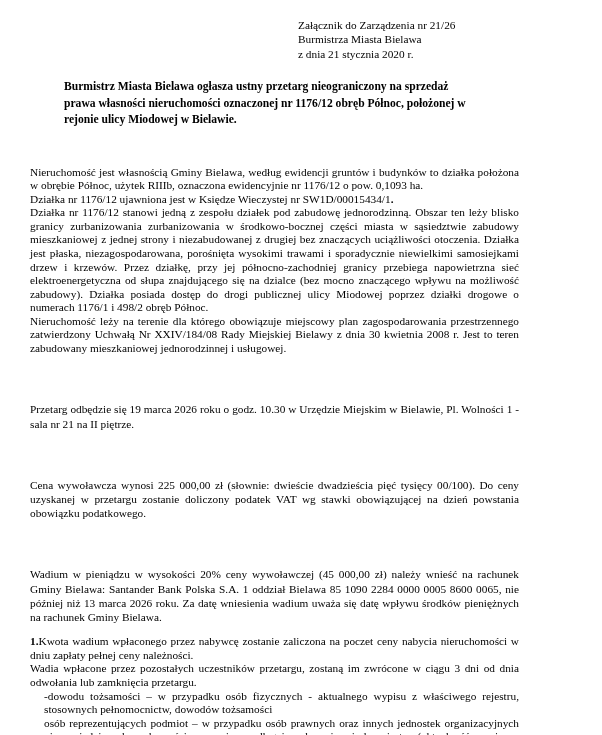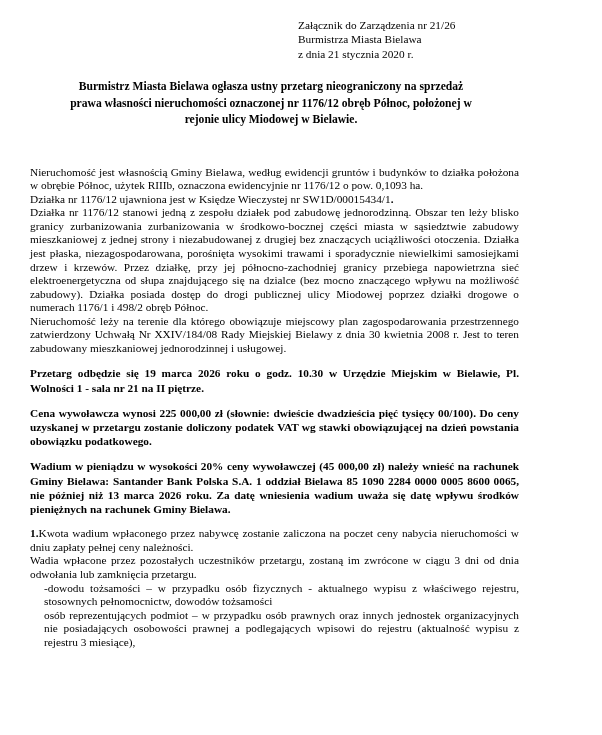--- a/index.html
+++ b/index.html
@@ -25,44 +25,45 @@
   }
   .header-block {
     margin-left: 268px;
     margin-bottom: 18px;
   }
   .header-block div {
     white-space: nowrap;
     line-height: 1.28;
   }
   .doc-title {
-    text-align: center;
+    text-align: left;
     font-weight: bold;
     font-size: 11.6px;
     line-height: 1.42;
     margin: 16px 41px 26px 34px;
   }
   p {
     margin: 0;
     text-align: justify;
     line-height: 1.2;
   }
   .body-para {
     margin-bottom: 0;
   }
   .gap {
     height: 11px;
   }
   .bold {
     font-weight: bold;
   }
   .bold-para {
-    font-weight: bold;
+    font-weight: normal;
     text-align: justify;
     line-height: 1.26;
+    margin-top: 36px;
   }
   .indent-list {
     margin-left: 14px;
     text-align: justify;
   }
 </style>
 </head>
 <body>
 
 <div class="page">

